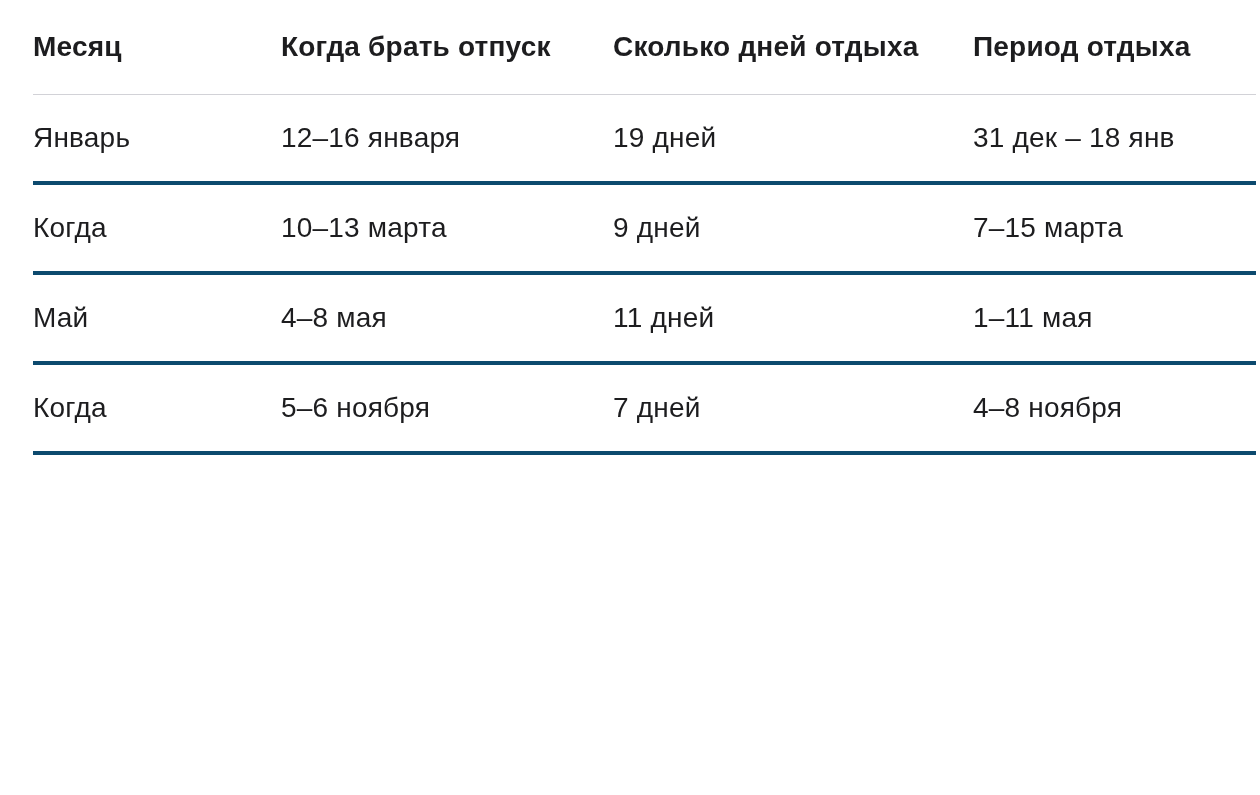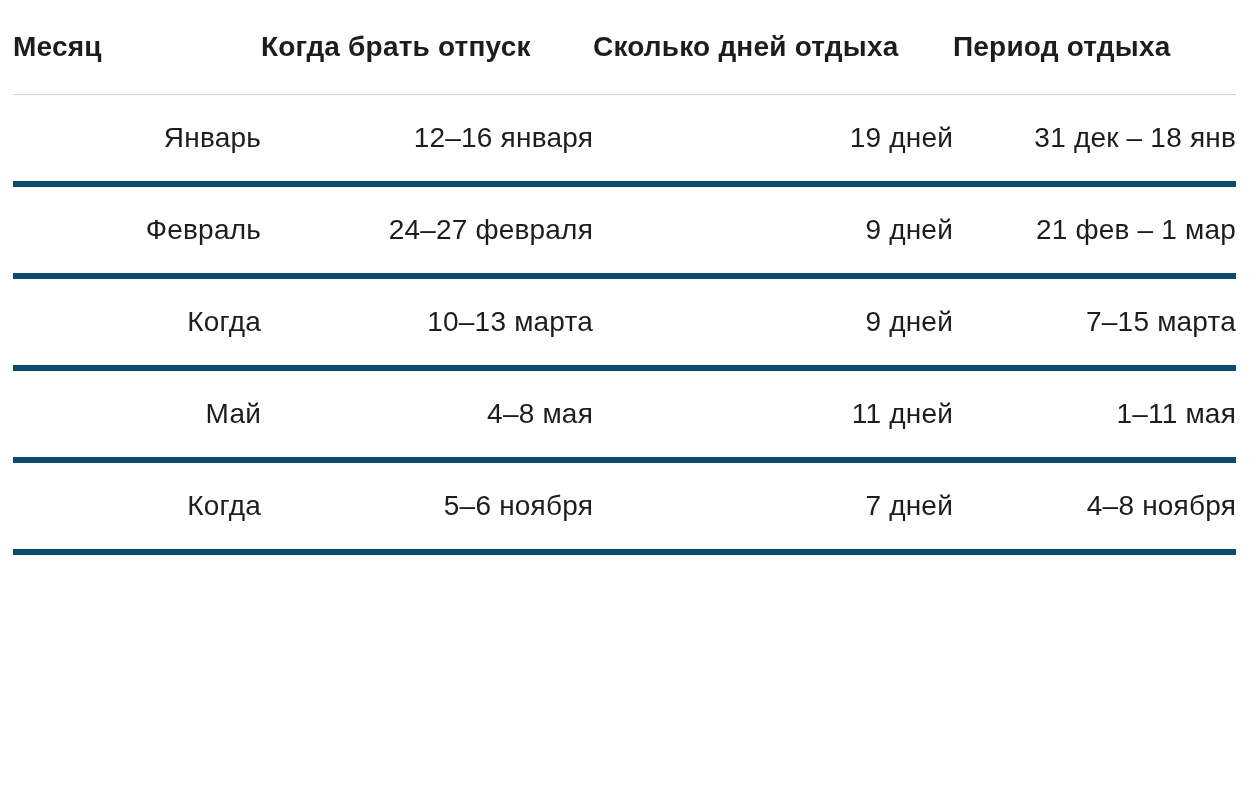--- a/index.html
+++ b/index.html
@@ -12,21 +12,21 @@
   }
   .page {
     width: 1260px;
     height: 795px;
     background: #ffffff;
     box-sizing: border-box;
     overflow: hidden;
   }
   .vacation-table {
     width: 1223px;
-    margin: 0 20px 0 13px;
+    margin: 0 20px 0 33px;
     border-collapse: collapse;
     table-layout: fixed;
   }
   .vacation-table col.c1 { width: 248px; }
   .vacation-table col.c2 { width: 332px; }
   .vacation-table col.c3 { width: 360px; }
   .vacation-table col.c4 { width: 283px; }
   .vacation-table th {
     font-size: 28px;
     font-weight: 600;
@@ -34,25 +34,25 @@
     vertical-align: middle;
     height: 94px;
     padding: 0;
     border-bottom: 1px solid #d2d2d7;
     letter-spacing: 0.2px;
     white-space: nowrap;
   }
   .vacation-table td {
     font-size: 28px;
     font-weight: 400;
-    text-align: right;
+    text-align: left;
     vertical-align: middle;
     height: 86px;
     padding: 0;
-    border-bottom: 6px solid #0c4a6e;
+    border-bottom: 4px solid #0c4a6e;
     letter-spacing: 0.2px;
     white-space: nowrap;
   }
 </style>
 </head>
 <body>
 
 <div class="page">
   <table class="vacation-table">
     <colgroup>
@@ -70,26 +70,20 @@
       </tr>
     </thead>
     <tbody>
       <tr>
         <td>Январь</td>
         <td>12–16 января</td>
         <td>19 дней</td>
         <td>31 дек – 18 янв</td>
       </tr>
       <tr>
-        <td>Февраль</td>
-        <td>24–27 февраля</td>
-        <td>9 дней</td>
-        <td>21 фев – 1 мар</td>
-      </tr>
-      <tr>
         <td>Когда</td>
         <td>10–13 марта</td>
         <td>9 дней</td>
         <td>7–15 марта</td>
       </tr>
       <tr>
         <td>Май</td>
         <td>4–8 мая</td>
         <td>11 дней</td>
         <td>1–11 мая</td>

